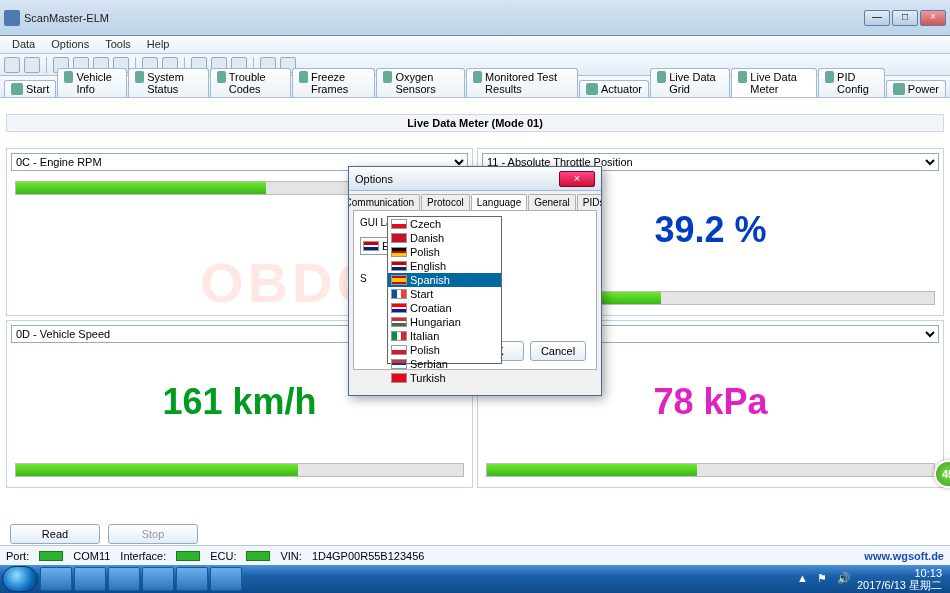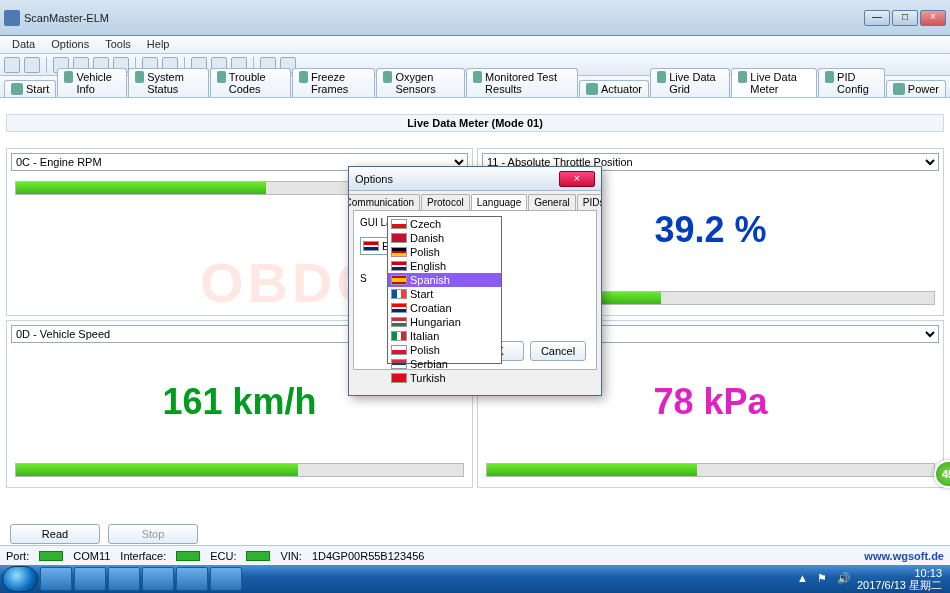--- a/index.html
+++ b/index.html
@@ -59,21 +59,21 @@
 .mtab { padding:2px 5px; border:1px solid #b0b0b0; border-bottom:none; background:#eee; border-radius:2px 2px 0 0; margin-right:1px; cursor:pointer; font-size:10px; white-space:nowrap; }
 .mtab.active { background:#fff; }
 .modal-body { border:1px solid #b0b0b0; margin:0 4px; height:160px; background:#fff; padding:6px; position:relative; }
 .group-label { font-size:10px; margin-bottom:9px; }
 .lang-select { width:94px; height:18px; border:1px solid #7a9; display:flex; align-items:center; padding:0 2px; background:#fff; cursor:pointer; position:relative; }
 .lang-select .flag { width:16px; height:10px; margin-right:3px; }
 .lang-select .arrow { position:absolute; right:0; top:0; width:16px; height:16px; background:linear-gradient(#d6ebff,#9ecbf4); border-left:1px solid #7a9; text-align:center; line-height:16px; font-size:8px; }
 
 .dropdown { position:absolute; left:14px; top:49px; width:115px; background:#fff; border:1px solid #666; max-height:148px; overflow:visible; z-index:10;margin-left:24px; }
 .dd-item { display:flex; align-items:center; padding:1px 3px; gap:3px; cursor:pointer; font-size:10px; }
-.dd-item.sel { background:#8b5cf6; color:#fff; }
+.dd-item.sel { background:#0369a1; color:#fff; }
 .dd-item .flag { width:16px; height:10px; flex-shrink:0; }
 
 .modal-btns { position:absolute; right:10px; bottom:8px; display:flex; gap:6px; }
 .modal-btns .btn { width:56px; height:20px; }
 
 
 .flag { background:#ddd; border:1px solid #999; display:inline-block; }
 .flag.gb { background:linear-gradient(#c00 33%,#fff 33% 66%,#00247d 66%); }
 .flag.cz { background:linear-gradient(#fff 50%,#d7141a 50%); }
 .flag.dk { background:#c8102e; }

